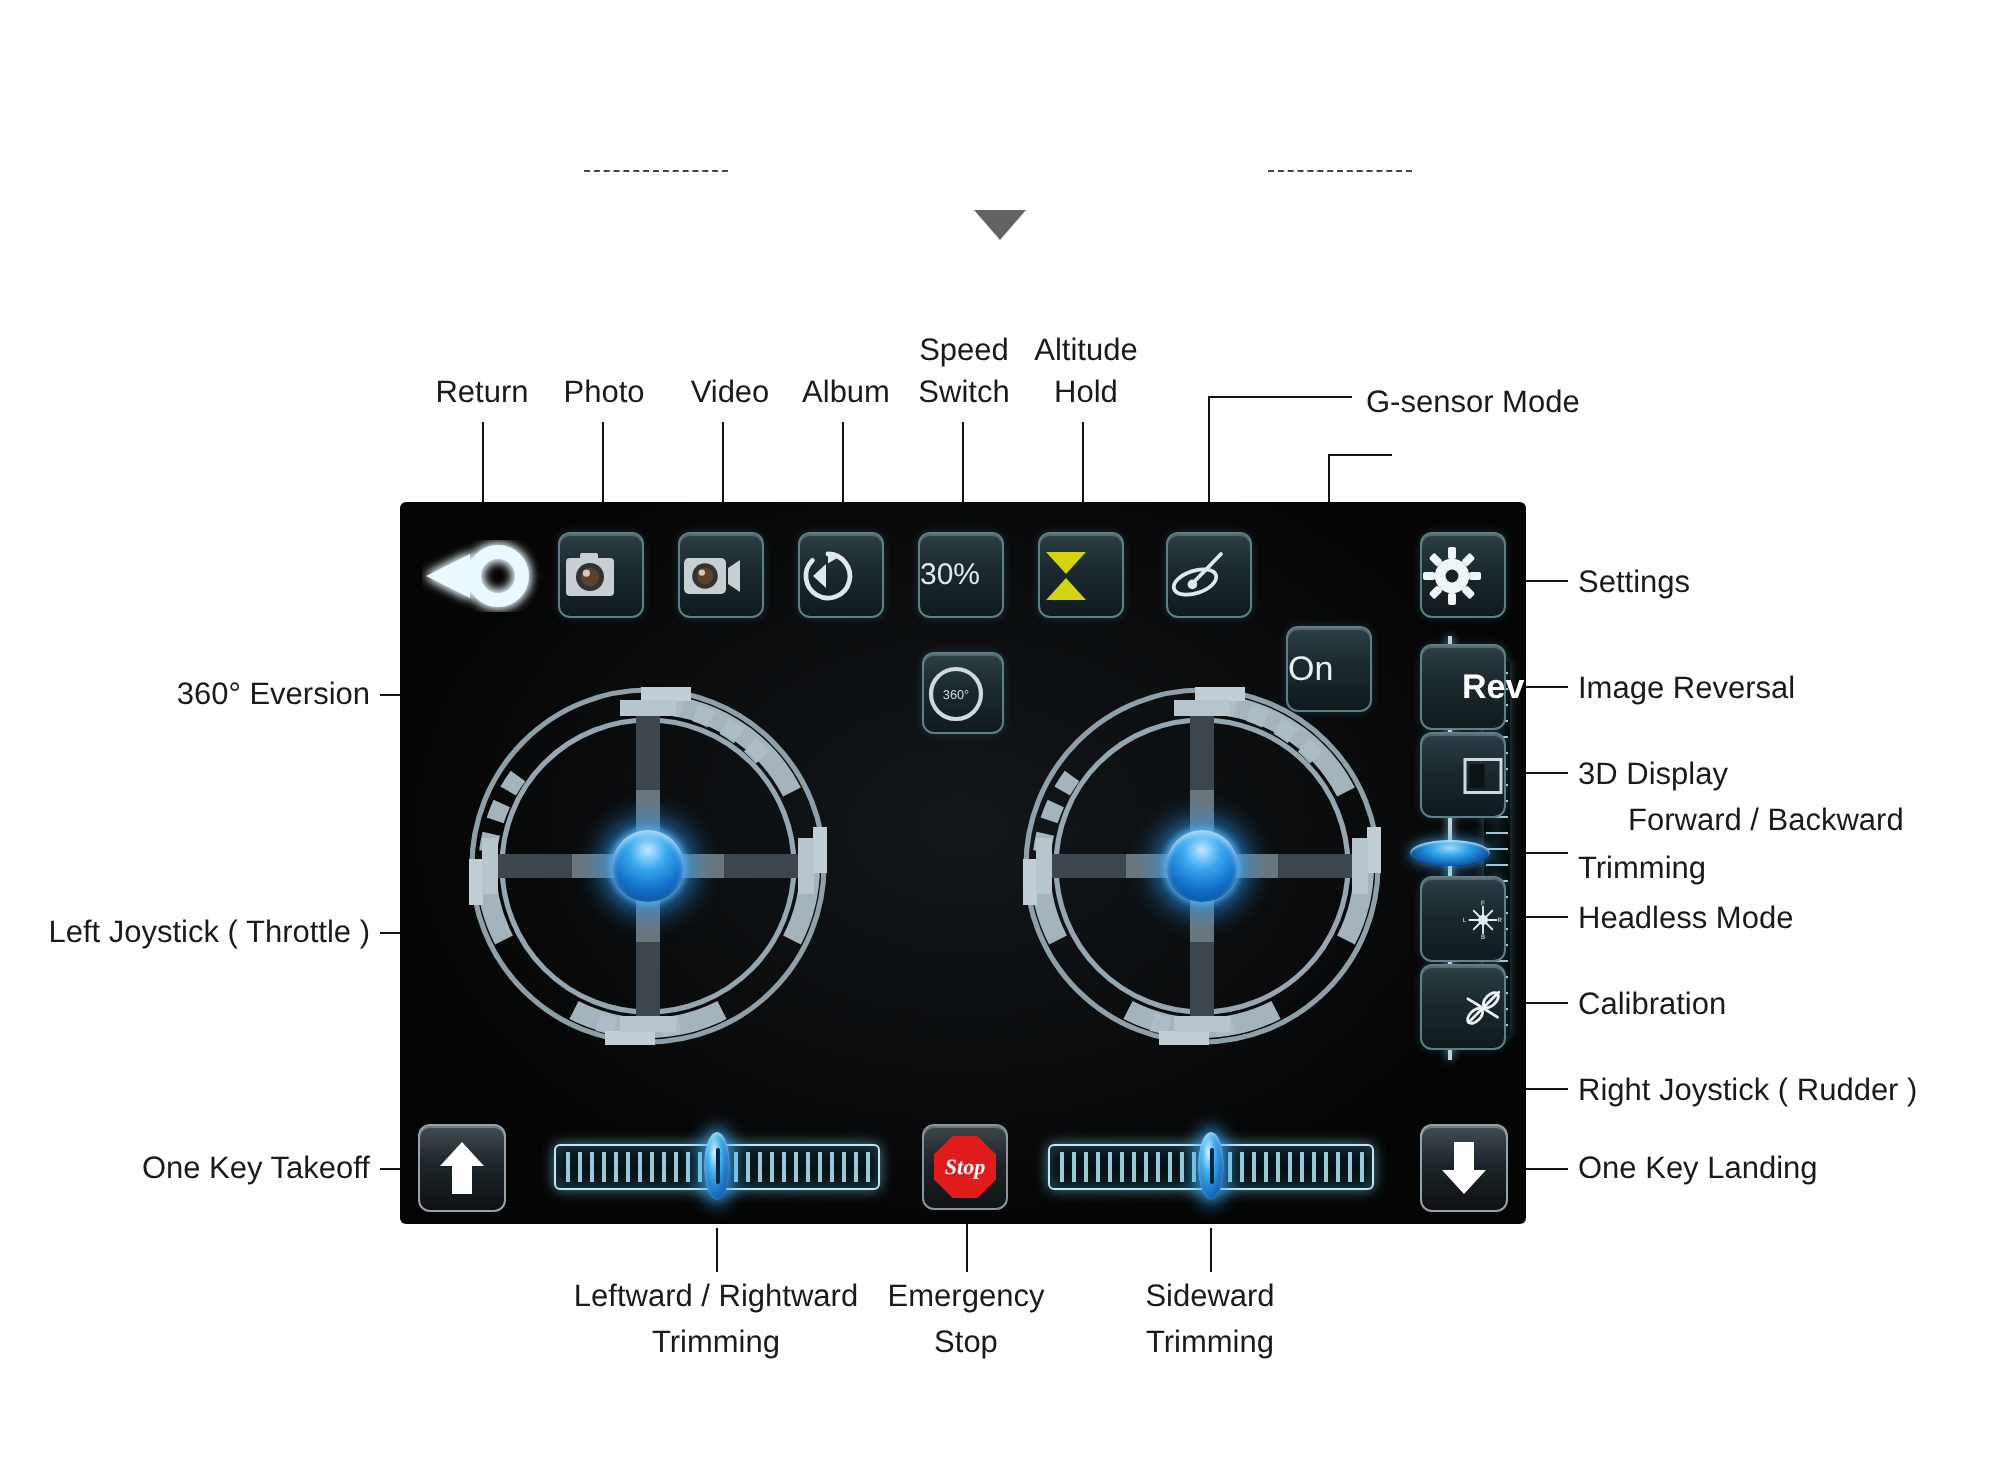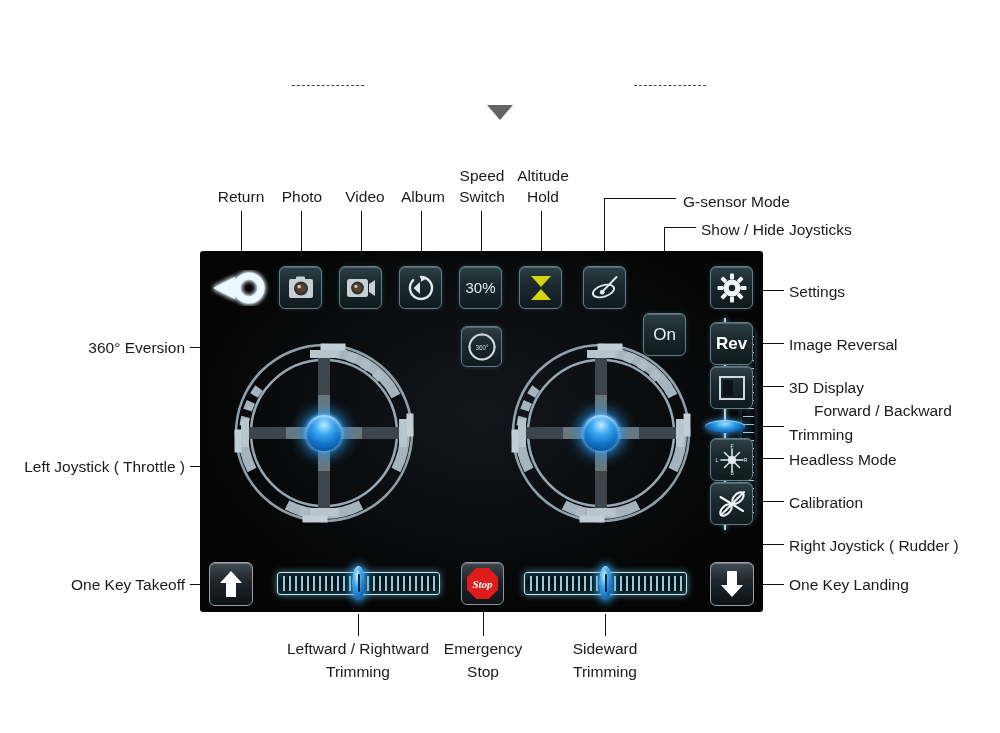--- a/index.html
+++ b/index.html
@@ -58,37 +58,37 @@
     pointer-events: none;
   }
 
   
   .btn {
     position: absolute;
     border-radius: 6px;
     background: linear-gradient(180deg,#3a444a 0%,#222a2f 38%,#141a1e 60%,#0e1316 100%);
     border: 1px solid #7b8a90;
     box-shadow: inset 0 1px 0 rgba(255,255,255,.22), 0 0 5px rgba(120,200,220,.18);
-    display: flex; align-items: center; justify-content: center;
+    display: flex; align-items: center; justify-content: flex-start;
     color: #dfe8ec; font-size: 16px;
     z-index: 4;
   }
   .btn.teal {
     background: linear-gradient(180deg,#2d4045 0%,#1b2a2f 42%,#101a1d 100%);
     border-color: #5d8088;
   }
 
   
   .topbtn { width: 43px; height: 43px; top: 266px; }
 
   
   .ret-wrap { position: absolute; left: 211px; top: 270px; width: 60px; height: 36px; z-index: 5; }
 
   
-  .rcol { width: 43px; height: 43px; left: 710px; }
+  .rcol { width: 43px; height: 43px; left: 710px; padding-left: 20px; }
 
   
   .vtrim {
     position: absolute; left: 742px; top: 330px; width: 13px; height: 188px;
     z-index: 3;
     background: linear-gradient(90deg, rgba(6,12,14,.2) 0%, rgba(12,26,32,.9) 50%, rgba(6,12,14,.2) 100%);
     border-radius: 2px;
     box-shadow: 0 0 6px rgba(120,210,235,.35);
   }
   .vtrim .tick {
@@ -189,21 +189,20 @@
 
   <div class="lbl ctr" style="left:206px; top:186px; width:70px;">Return</div>
   <div class="lbl ctr" style="left:267px; top:186px; width:70px;">Photo</div>
   <div class="lbl ctr" style="left:330px; top:186px; width:70px;">Video</div>
   <div class="lbl ctr" style="left:388px; top:186px; width:70px;">Album</div>
   <div class="lbl ctr" style="left:447px; top:165px; width:70px;">Speed</div>
   <div class="lbl ctr" style="left:447px; top:186px; width:70px;">Switch</div>
   <div class="lbl ctr" style="left:508px; top:165px; width:70px;">Altitude</div>
   <div class="lbl ctr" style="left:508px; top:186px; width:70px;">Hold</div>
   <div class="lbl" style="left:683px; top:191px;">G-sensor Mode</div>
-  <div class="lbl" style="left:701px; top:219px;">Show / Hide Joysticks</div>
 
   <div class="ln-v" style="left:241px; top:211px; height:45px;"></div>
   <div class="ln-v" style="left:301px; top:211px; height:58px;"></div>
   <div class="ln-v" style="left:361px; top:211px; height:58px;"></div>
   <div class="ln-v" style="left:421px; top:211px; height:58px;"></div>
   <div class="ln-v" style="left:481px; top:211px; height:58px;"></div>
   <div class="ln-v" style="left:541px; top:211px; height:58px;"></div>
 
   <div class="ln-el" style="left:604px; top:198px; width:72px; height:60px; border-right:none; border-bottom:none;"></div>
 

